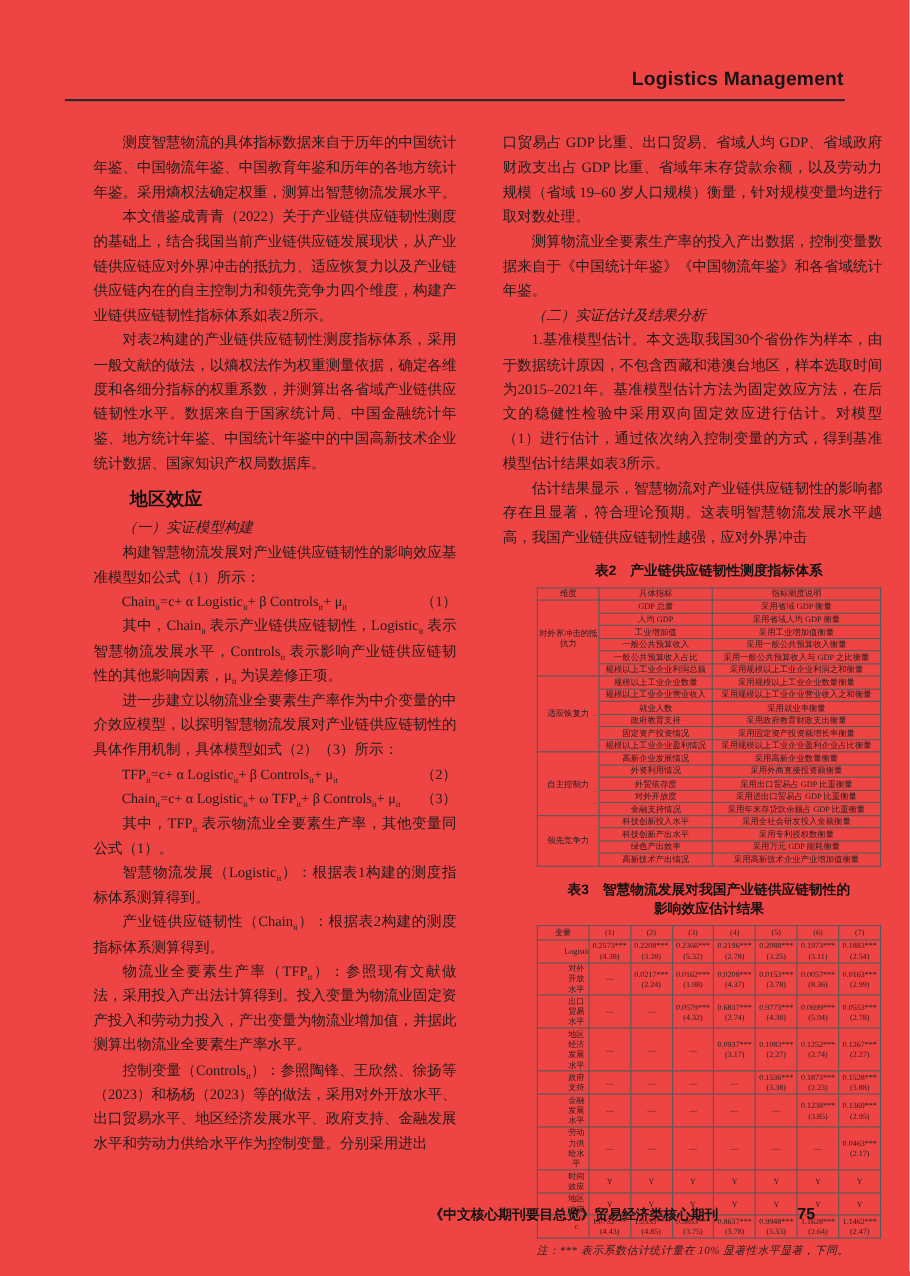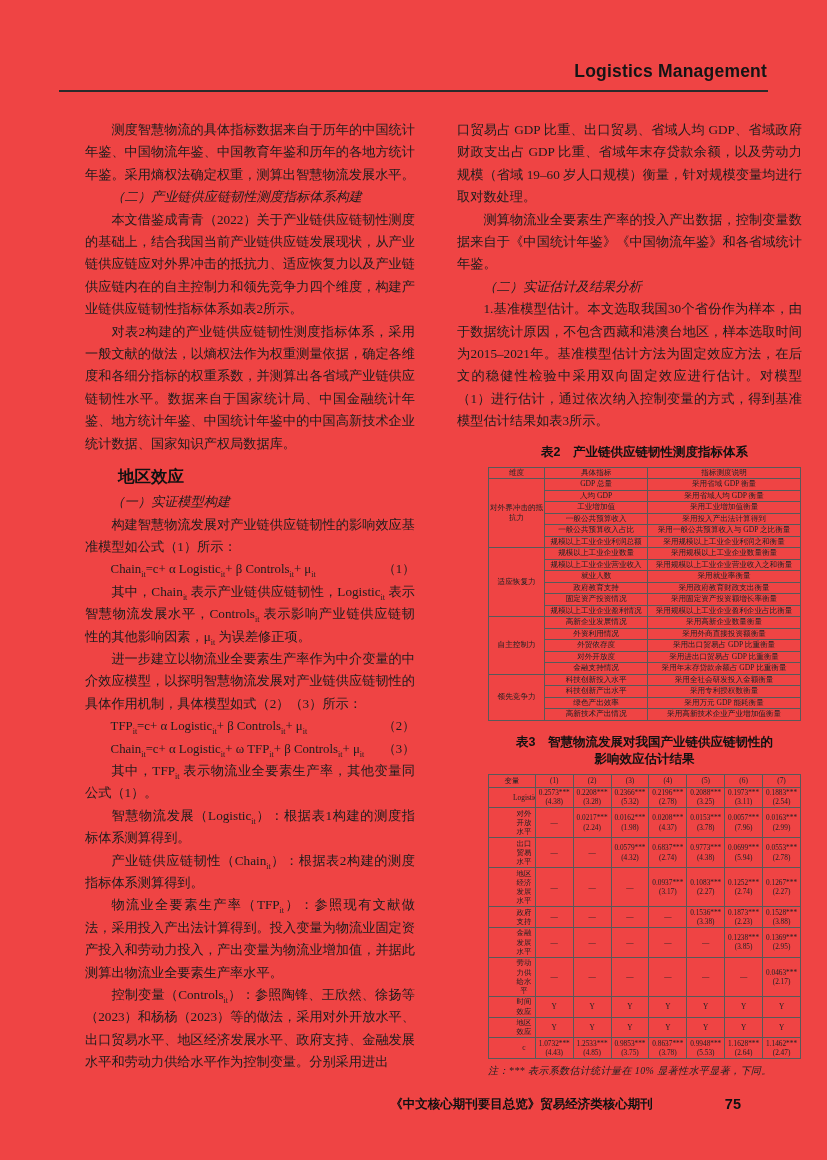--- a/index.html
+++ b/index.html
@@ -60,21 +60,20 @@
 </head>
 <body>
 
 <div class="page">
 
   <div class="header-title">Logistics Management</div>
   <div class="header-rule"></div>
 
   <div class="col col-left">
     <p class="bt indent">测度智慧物流的具体指标数据来自于历年的中国统计年鉴、中国物流年鉴、中国教育年鉴和历年的各地方统计年鉴。采用熵权法确定权重，测算出智慧物流发展水平。</p>
-    <p class="bt indent kai">（二）产业链供应链韧性测度指标体系构建</p>
     <p class="bt indent">本文借鉴成青青（2022）关于产业链供应链韧性测度的基础上，结合我国当前产业链供应链发展现状，从产业链供应链应对外界冲击的抵抗力、适应恢复力以及产业链供应链内在的自主控制力和领先竞争力四个维度，构建产业链供应链韧性指标体系如表2所示。</p>
     <p class="bt indent">对表2构建的产业链供应链韧性测度指标体系，采用一般文献的做法，以熵权法作为权重测量依据，确定各维度和各细分指标的权重系数，并测算出各省域产业链供应链韧性水平。数据来自于国家统计局、中国金融统计年鉴、地方统计年鉴、中国统计年鉴中的中国高新技术企业统计数据、国家知识产权局数据库。</p>
     <div class="section-heading">地区效应</div>
     <p class="bt indent kai">（一）实证模型构建</p>
     <p class="bt indent">构建智慧物流发展对产业链供应链韧性的影响效应基准模型如公式（1）所示：</p>
     <div class="formula">
       <span>Chain<sub>it</sub>=c+ α Logistic<sub>it</sub>+ β Controls<sub>it</sub>+ μ<sub>it</sub></span>
       <span>（1）</span>
     </div>
     <p class="bt indent">其中，Chain<sub>it</sub> 表示产业链供应链韧性，Logistic<sub>it</sub> 表示智慧物流发展水平，Controls<sub>it</sub> 表示影响产业链供应链韧性的其他影响因素，μ<sub>it</sub> 为误差修正项。</p>
@@ -92,20 +91,21 @@
     <p class="bt indent">产业链供应链韧性（Chain<sub>it</sub>）：根据表2构建的测度指标体系测算得到。</p>
     <p class="bt indent">物流业全要素生产率（TFP<sub>it</sub>）：参照现有文献做法，采用投入产出法计算得到。投入变量为物流业固定资产投入和劳动力投入，产出变量为物流业增加值，并据此测算出物流业全要素生产率水平。</p>
     <p class="bt indent">控制变量（Controls<sub>it</sub>）：参照陶锋、王欣然、徐扬等（2023）和杨杨（2023）等的做法，采用对外开放水平、出口贸易水平、地区经济发展水平、政府支持、金融发展水平和劳动力供给水平作为控制变量。分别采用进出</p>
   </div>
 
   <div class="col col-right">
     <p class="bt">口贸易占 GDP 比重、出口贸易、省域人均 GDP、省域政府财政支出占 GDP 比重、省域年末存贷款余额，以及劳动力规模（省域 19–60 岁人口规模）衡量，针对规模变量均进行取对数处理。</p>
     <p class="bt indent">测算物流业全要素生产率的投入产出数据，控制变量数据来自于《中国统计年鉴》《中国物流年鉴》和各省域统计年鉴。</p>
     <p class="bt indent kai">（二）实证估计及结果分析</p>
     <p class="bt indent">1.基准模型估计。本文选取我国30个省份作为样本，由于数据统计原因，不包含西藏和港澳台地区，样本选取时间为2015–2021年。基准模型估计方法为固定效应方法，在后文的稳健性检验中采用双向固定效应进行估计。对模型（1）进行估计，通过依次纳入控制变量的方式，得到基准模型估计结果如表3所示。</p>
+    <p class="bt indent">估计结果显示，智慧物流对产业链供应链韧性的影响都存在且显著，符合理论预期。这表明智慧物流发展水平越高，我国产业链供应链韧性越强，应对外界冲击</p>
 
     <div class="table-zone">
       <div class="caption">表2　产业链供应链韧性测度指标体系</div>
       <table class="tbl t2">
         <colgroup>
             <col style="width:18%">
             <col style="width:33%">
             <col style="width:49%">
           </colgroup>
         <thead>
@@ -124,21 +124,21 @@
             <tr>
               <td>人均 GDP</td>
               <td>采用省域人均 GDP 衡量</td>
             </tr>
             <tr>
               <td>工业增加值</td>
               <td>采用工业增加值衡量</td>
             </tr>
             <tr>
               <td>一般公共预算收入</td>
-              <td>采用投入产出法计算得到</td>
+              <td>采用一般公共预算收入衡量</td>
             </tr>
             <tr>
               <td>一般公共预算收入占比</td>
               <td>采用一般公共预算收入与 GDP 之比衡量</td>
             </tr>
             <tr>
               <td>规模以上工业企业利润总额</td>
               <td>采用规模以上工业企业利润之和衡量</td>
             </tr>
             <tr>
@@ -280,21 +280,21 @@
               <td>
                 <div>0.0208***</div>
                 <div>(4.37)</div>
               </td>
               <td>
                 <div>0.0153***</div>
                 <div>(3.78)</div>
               </td>
               <td>
                 <div>0.0057***</div>
-                <div>(7.96)</div>
+                <div>(8.36)</div>
               </td>
               <td>
                 <div>0.0163***</div>
                 <div>(2.99)</div>
               </td>
             </tr>
             <tr>
               <td class="var-cell">出口贸易水平</td>
               <td>—</td>
               <td>—</td>

